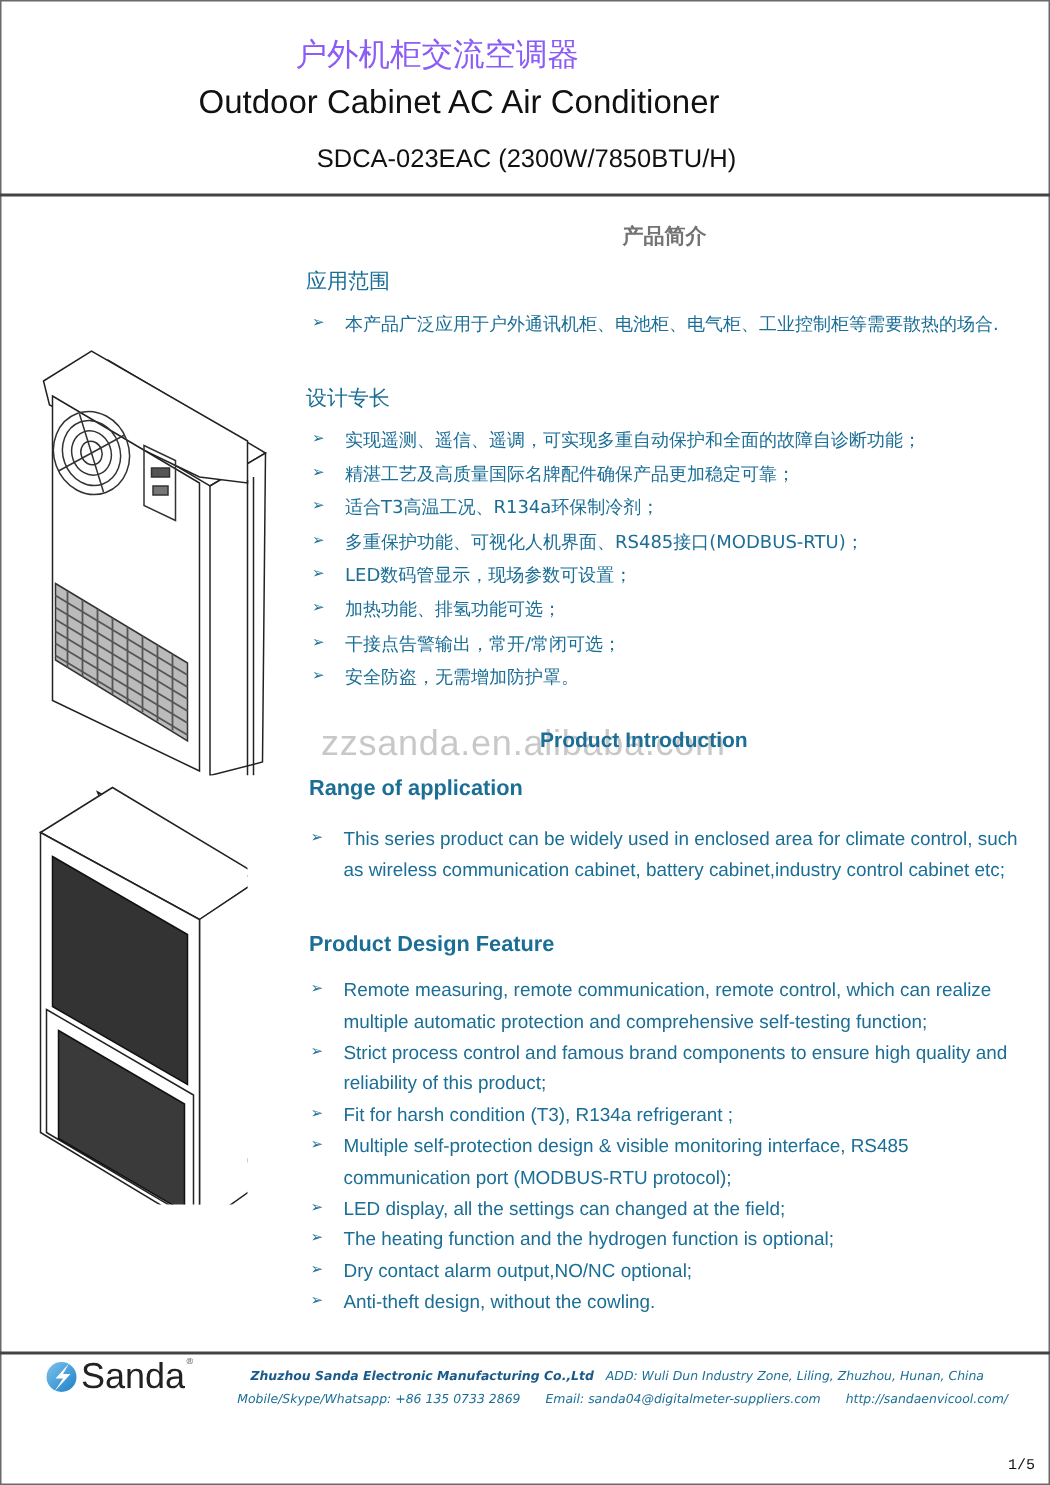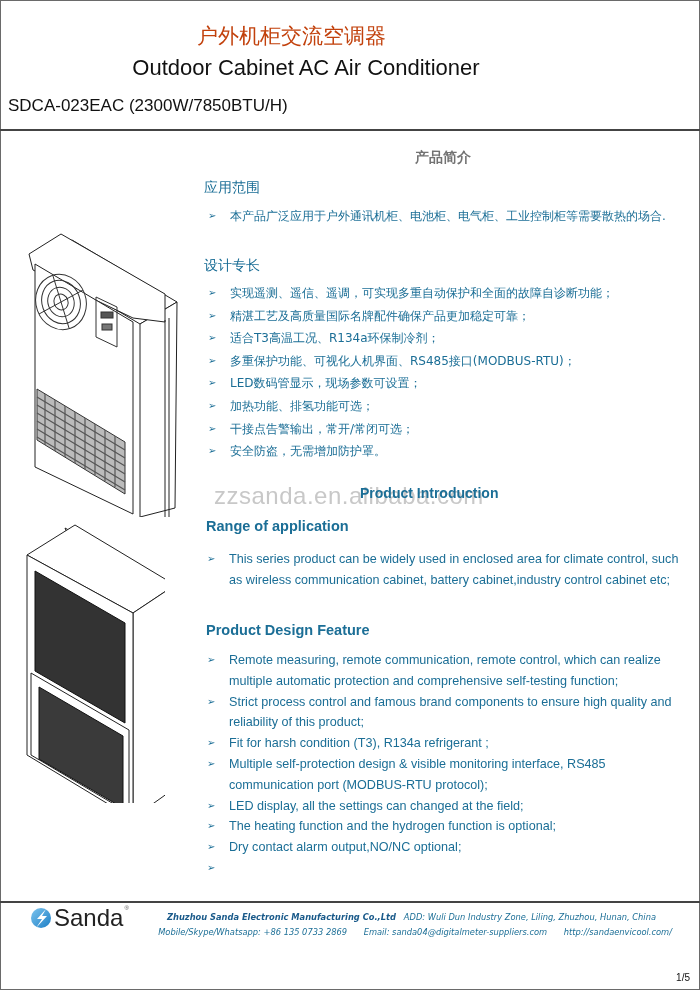--- a/index.html
+++ b/index.html
@@ -1,22 +1,22 @@
 <!DOCTYPE html>
 <html><head>
 <meta charset="utf-8">
 <style>
   html, body { margin:0; padding:0; background:#fff; }
   body { width:700px; height:990px; position:relative; overflow:hidden; font-family:"Liberation Sans", sans-serif; }
   .page { position:absolute; left:0; top:0; width:698px; height:988px; border:1px solid #6a6a6a; }
   .hdr-line { position:absolute; left:0; top:129px; width:700px; height:2px; background:#444; }
   .ftr-line { position:absolute; left:0; top:901px; width:700px; height:2px; background:#444; }
-  .title-cn { position:absolute; top:22px; left:0; width:583px; text-align:center; font-family:Liberation Sans, sans-serif; font-size:21px; color:#c2410c; }
+  .title-cn { position:absolute; top:22px; left:0; width:583px; text-align:center; font-family:Liberation Sans, sans-serif; font-size:21px; color:#8b5cf6; }
   .title-en { position:absolute; top:55px; left:0; width:612px; text-align:center; font-size:22px; color:#111; }
-  .title-model { position:absolute; top:96px; left:0; width:694px; font-size:17px; color:#111; padding-left:8px; box-sizing:border-box;}
+  .title-model { position:absolute; top:96px; left:0; width:694px; text-align:center; font-size:17px; color:#111; padding-left:8px; box-sizing:border-box;}
   .sec-cn-title { position:absolute; top:149px; left:415px; font-family:"DejaVu Sans", sans-serif; font-size:14px; font-weight:bold; color:#737373; }
   .h-cn { position:absolute; left:204px; font-family:"DejaVu Sans", sans-serif; font-size:14px; color:#1b6e96; }
   .cn-list { position:absolute; left:208px; margin:0; padding:0; list-style:none; font-family:"DejaVu Sans", sans-serif; font-size:12px; color:#1b6e96; }
   .cn-list li { position:relative; padding-left:22px; height:22.6px; line-height:22.6px; white-space:nowrap; }
   .bullet { position:absolute; left:0; top:0; font-size:10px; color:#1b6e96; }
   .cn-app { position:absolute; left:208px; top:205px; width:470px; font-family:"DejaVu Sans", sans-serif; font-size:12px; color:#1b6e96; line-height:22px; padding-left:22px; box-sizing:border-box;}
   .cn-app .bullet { left:0; top:0; }
   .watermark { position:absolute; top:482px; left:214px; font-size:24px; color:#c8c8c8; letter-spacing:0.5px; }
   .en-intro { position:absolute; top:485px; left:360px; font-size:14px; font-weight:bold; color:#1b6e96; }
   .h-en { position:absolute; left:206px; font-size:14.5px; font-weight:bold; color:#1b6e96; }
@@ -24,21 +24,21 @@
   .en-item { position:relative; padding-left:22px; line-height:20.8px; }
   .en-item .bullet { top:0; }
   .product-img { position:absolute; }
   .footer-logo { position:absolute; left:30px; top:904px; display:flex; align-items:center; }
   .logo-text { font-size:24px; color:#222; margin-left:2px; }
   .reg { font-size:6px; color:#555; position:relative; top:-10px; margin-left:1px; }
   .footer-line1 { position:absolute; top:912px; right:44px; font-family:"DejaVu Sans", sans-serif; font-style:italic; font-size:8.3px; color:#1b6e96; white-space:nowrap; }
   .footer-line1 b { font-weight:bold; color:#1a5a8a; }
   .footer-line2 { position:absolute; top:927px; right:28px; font-family:"DejaVu Sans", sans-serif; font-style:italic; font-size:8.3px; color:#1b6e96; white-space:nowrap;margin-left:20px; }
   .footer-line2 span { margin-left:14px; }
-  .page-num { position:absolute; right:10px; top:972px; font-size:10px; color:#111; }
+  .page-num { position:absolute; right:10px; top:972px; font-size:10px; color:#111;font-family:Liberation Mono, monospace; }
 </style>
 </head>
 <body>
 
 <div class="page"></div>
 
 <div class="title-cn">户外机柜交流空调器</div>
 <div class="title-en">Outdoor Cabinet AC Air Conditioner</div>
 <div class="title-model">SDCA-023EAC (2300W/7850BTU/H)</div>
 <div class="hdr-line"></div>
@@ -110,21 +110,21 @@
 </div>
 <div class="h-en" style="top:622px;">Product Design Feature</div>
 <div class="en-block" style="top:650px;">
   <div class="en-item"><span class="bullet">➢</span><span>Remote measuring, remote communication, remote control, which can realize multiple automatic protection and comprehensive self-testing function;</span></div>
   <div class="en-item"><span class="bullet">➢</span><span>Strict process control and famous brand components to ensure high quality and reliability of this product;</span></div>
   <div class="en-item"><span class="bullet">➢</span><span>Fit for harsh condition (T3), R134a refrigerant ;</span></div>
   <div class="en-item"><span class="bullet">➢</span><span>Multiple self-protection design &amp; visible monitoring  interface, RS485 communication port (MODBUS-RTU protocol);</span></div>
   <div class="en-item"><span class="bullet">➢</span><span>LED display, all the settings can changed at the field;</span></div>
   <div class="en-item"><span class="bullet">➢</span><span>The heating function and the hydrogen function is optional;</span></div>
   <div class="en-item"><span class="bullet">➢</span><span>Dry contact alarm output,NO/NC optional;</span></div>
-  <div class="en-item"><span class="bullet">➢</span></div>
+  <div class="en-item"><span class="bullet">➢</span><span>Anti-theft design, without  the cowling.</span></div>
 </div>
 
 <div class="ftr-line"></div>
 <div class="footer-logo">
   <svg width="22" height="24" viewBox="0 0 22 24">
     <defs>
         <linearGradient id="lg" x1="0" y1="0" x2="1" y2="1">
           <stop offset="0" stop-color="#7cc4ee"></stop>
           <stop offset="1" stop-color="#1e7fc6"></stop>
         </linearGradient>

